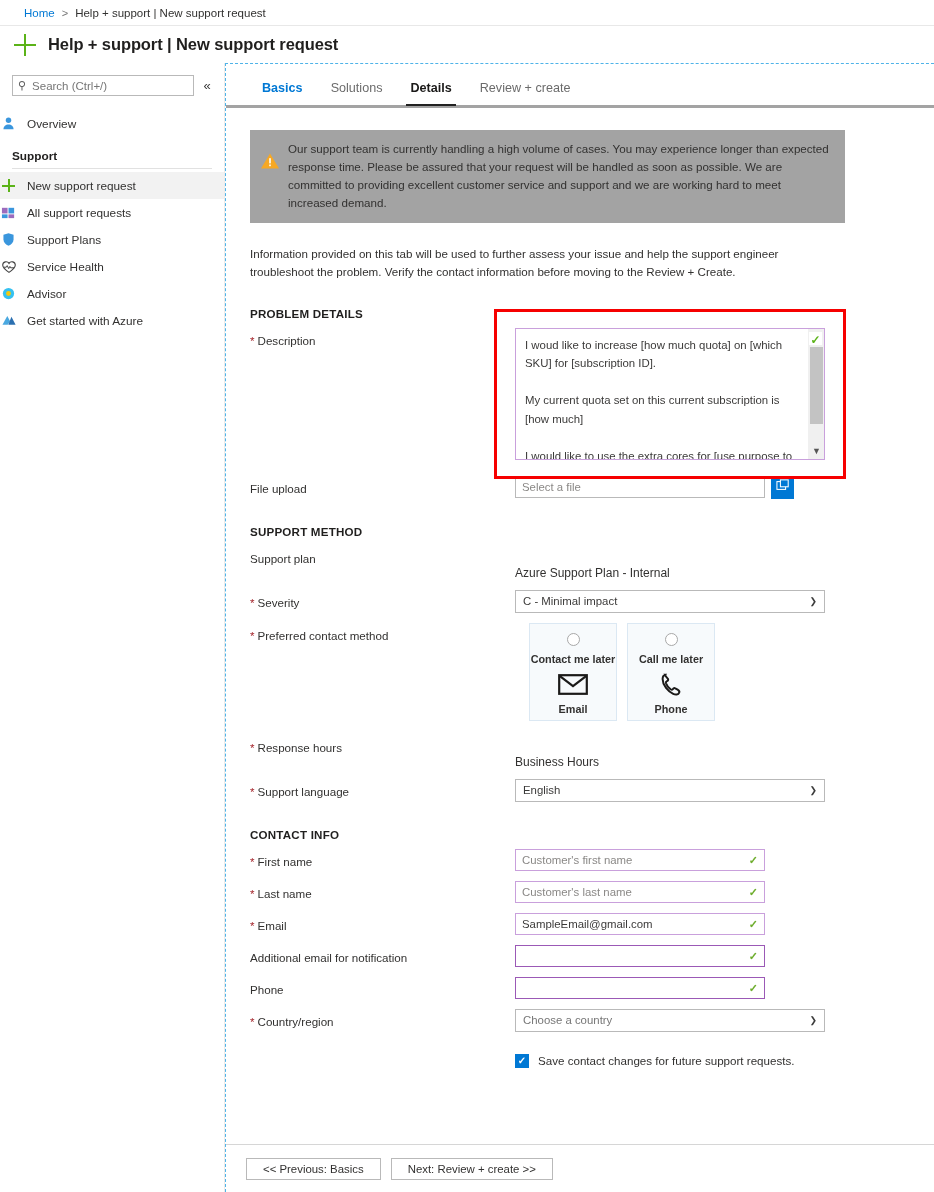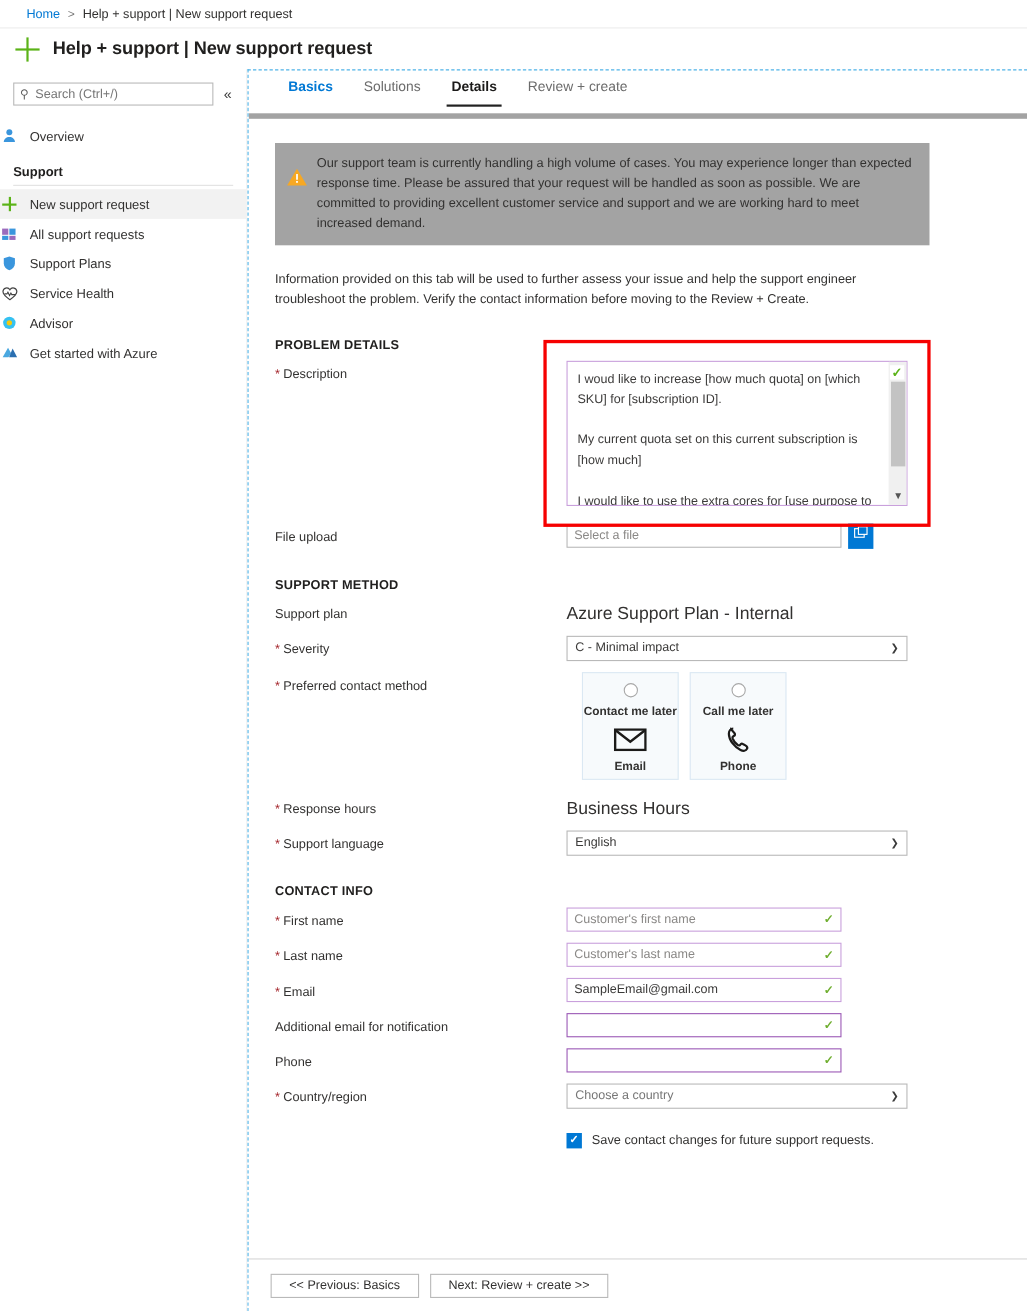--- a/index.html
+++ b/index.html
@@ -141,24 +141,24 @@
     border: 1px dashed #4fb3e8;
     border-bottom: none;
     border-right: none;
     background: #fff;
     display: flex;
     flex-direction: column;
     overflow: hidden;
   }
   .tabs {
     display: flex;
-    align-items: center;
+    align-items: flex-end;
     height: 44px;
     padding-left: 22px;
-    border-bottom: 5px solid #a3a3a3;
+    border-bottom: 3px solid #a3a3a3;
     flex: none;
   }
   .tab {
     font-size: 12.6px;
     color: #6b6b6b;
     padding: 0 14px 10px 14px;
     cursor: pointer;
     position: relative;
     white-space: nowrap;
   }
@@ -231,23 +231,24 @@
     flex: none;
     font-size: 11.6px;
     color: #323130;
     padding-top: 5px;
     line-height: 1.3;
   }
   .req { color: #a4262c; margin-right: 3px; }
   .fctl { flex: 1; position: relative; }
 
   .static-val {
-    font-size: 16px;
+    font-size: 12px;
     color: #323130;
     padding-top: 4px;
+    margin-top: 16px;
   }
 
   
   .ta-wrap {
     position: relative;
     width: 310px;
     height: 132px;
     border: 1px solid #c9a0dc;
     background: #fff;
     display: flex;

